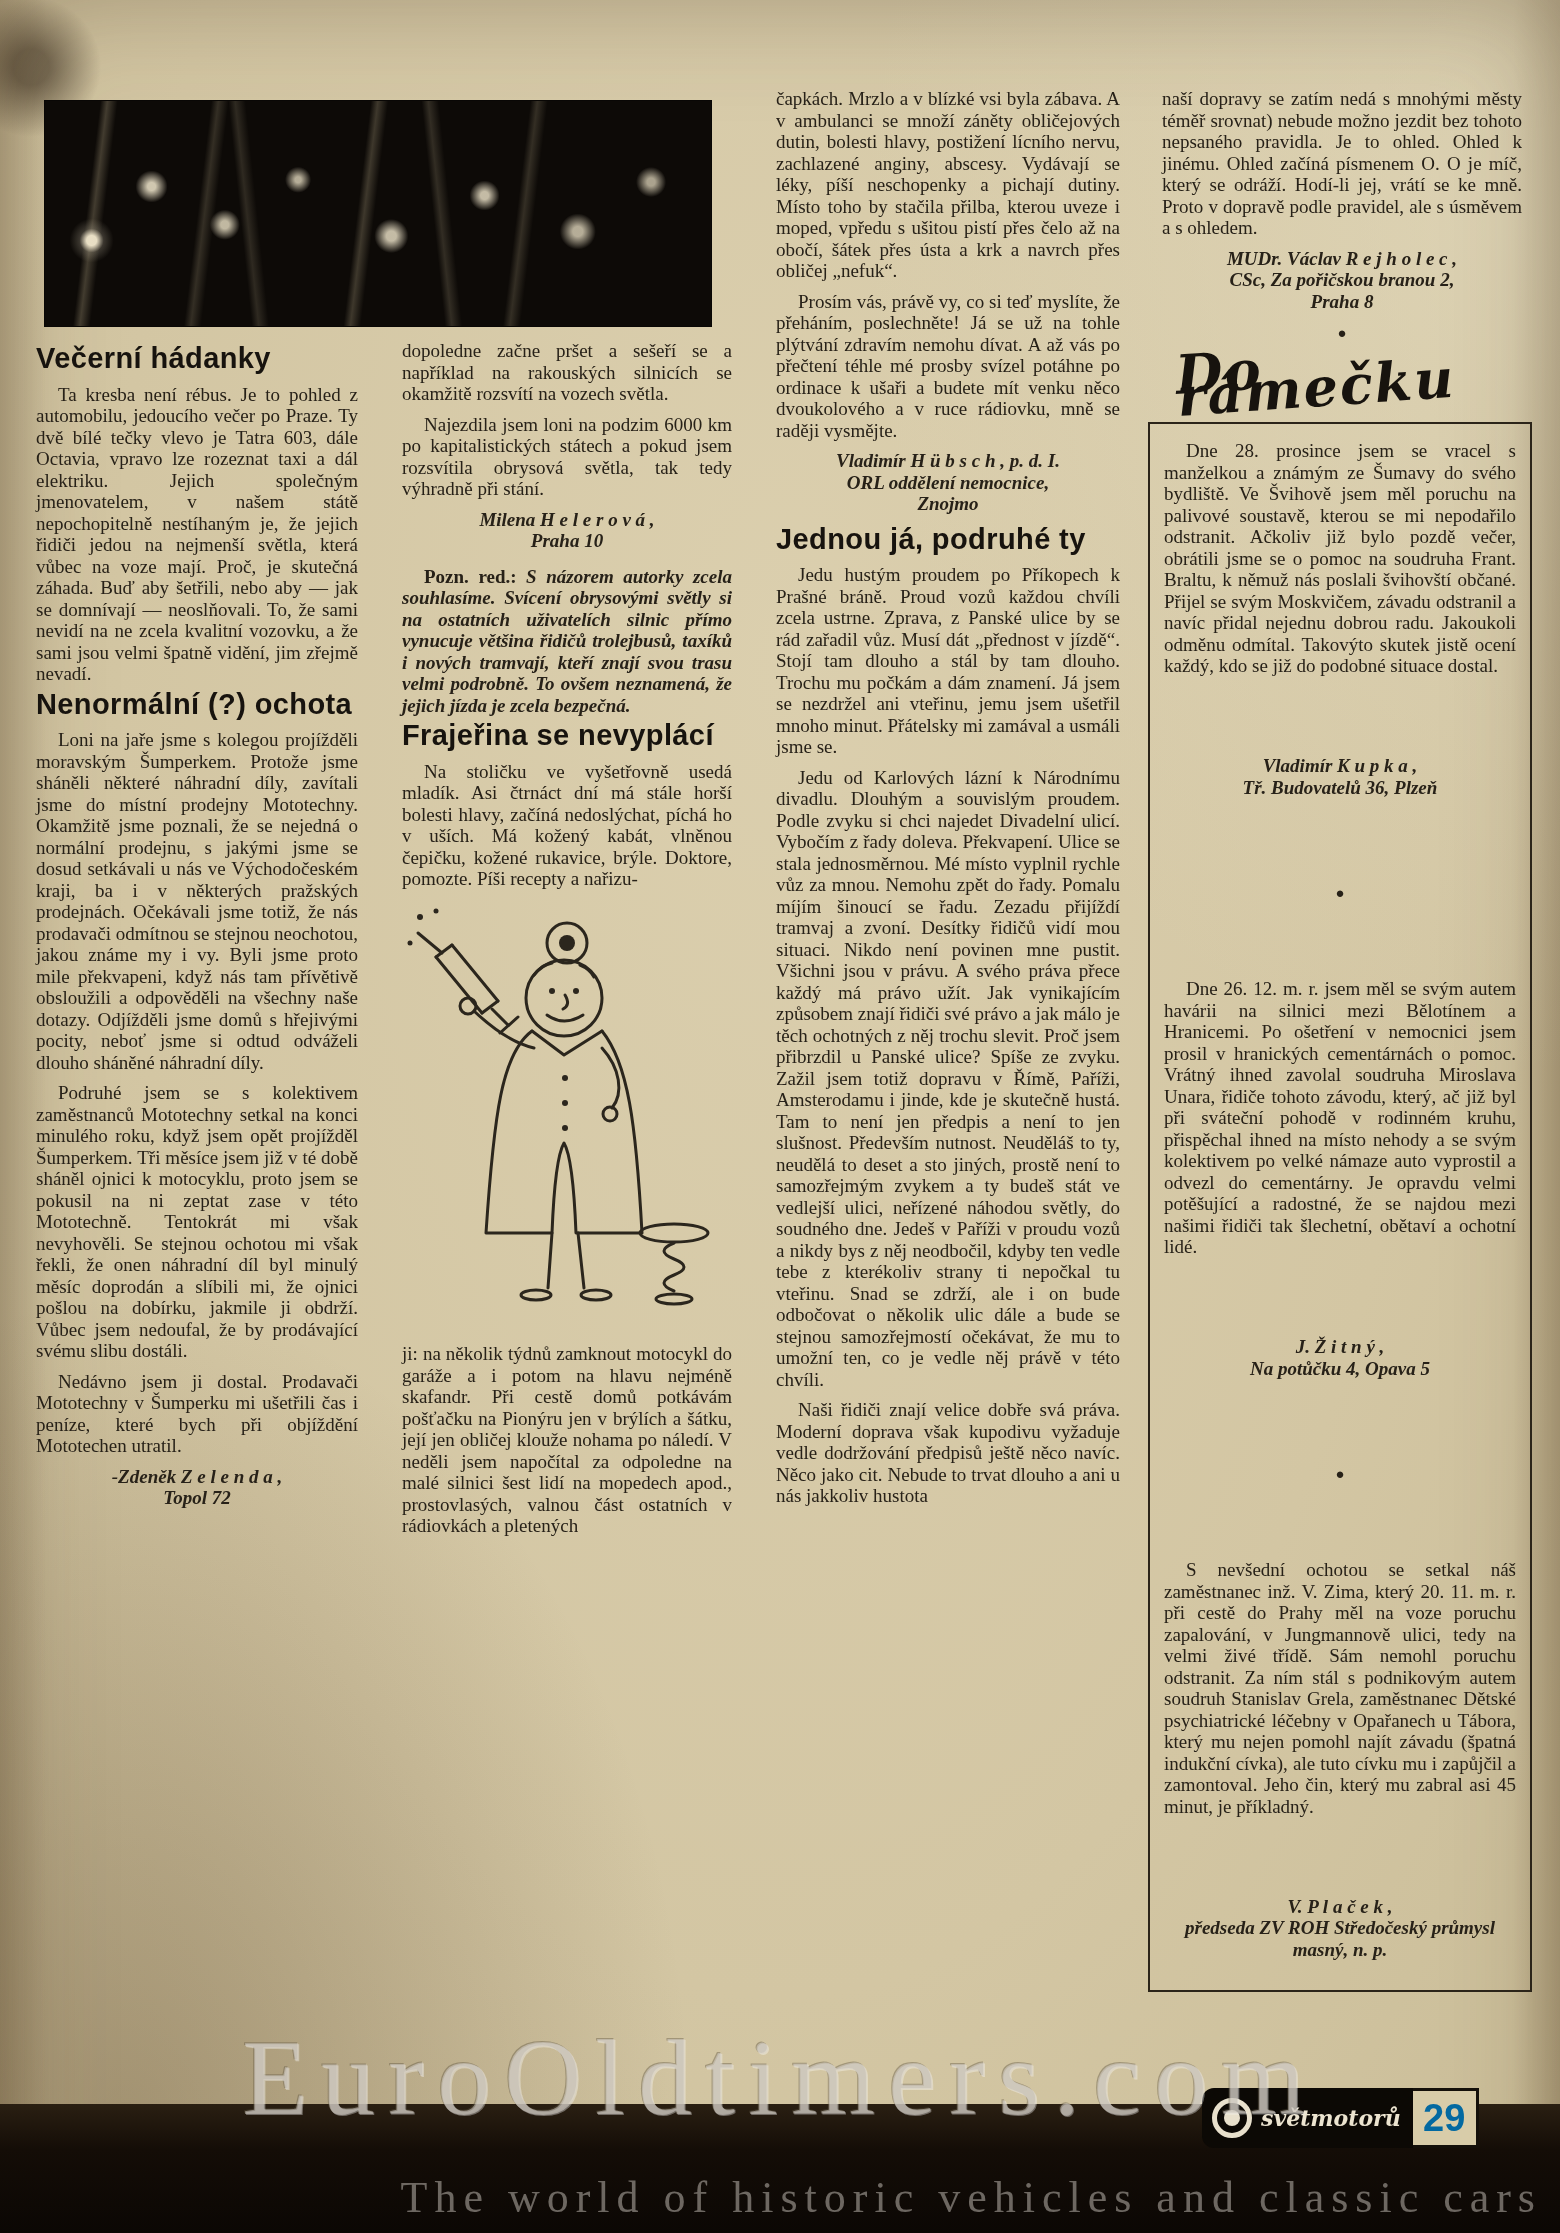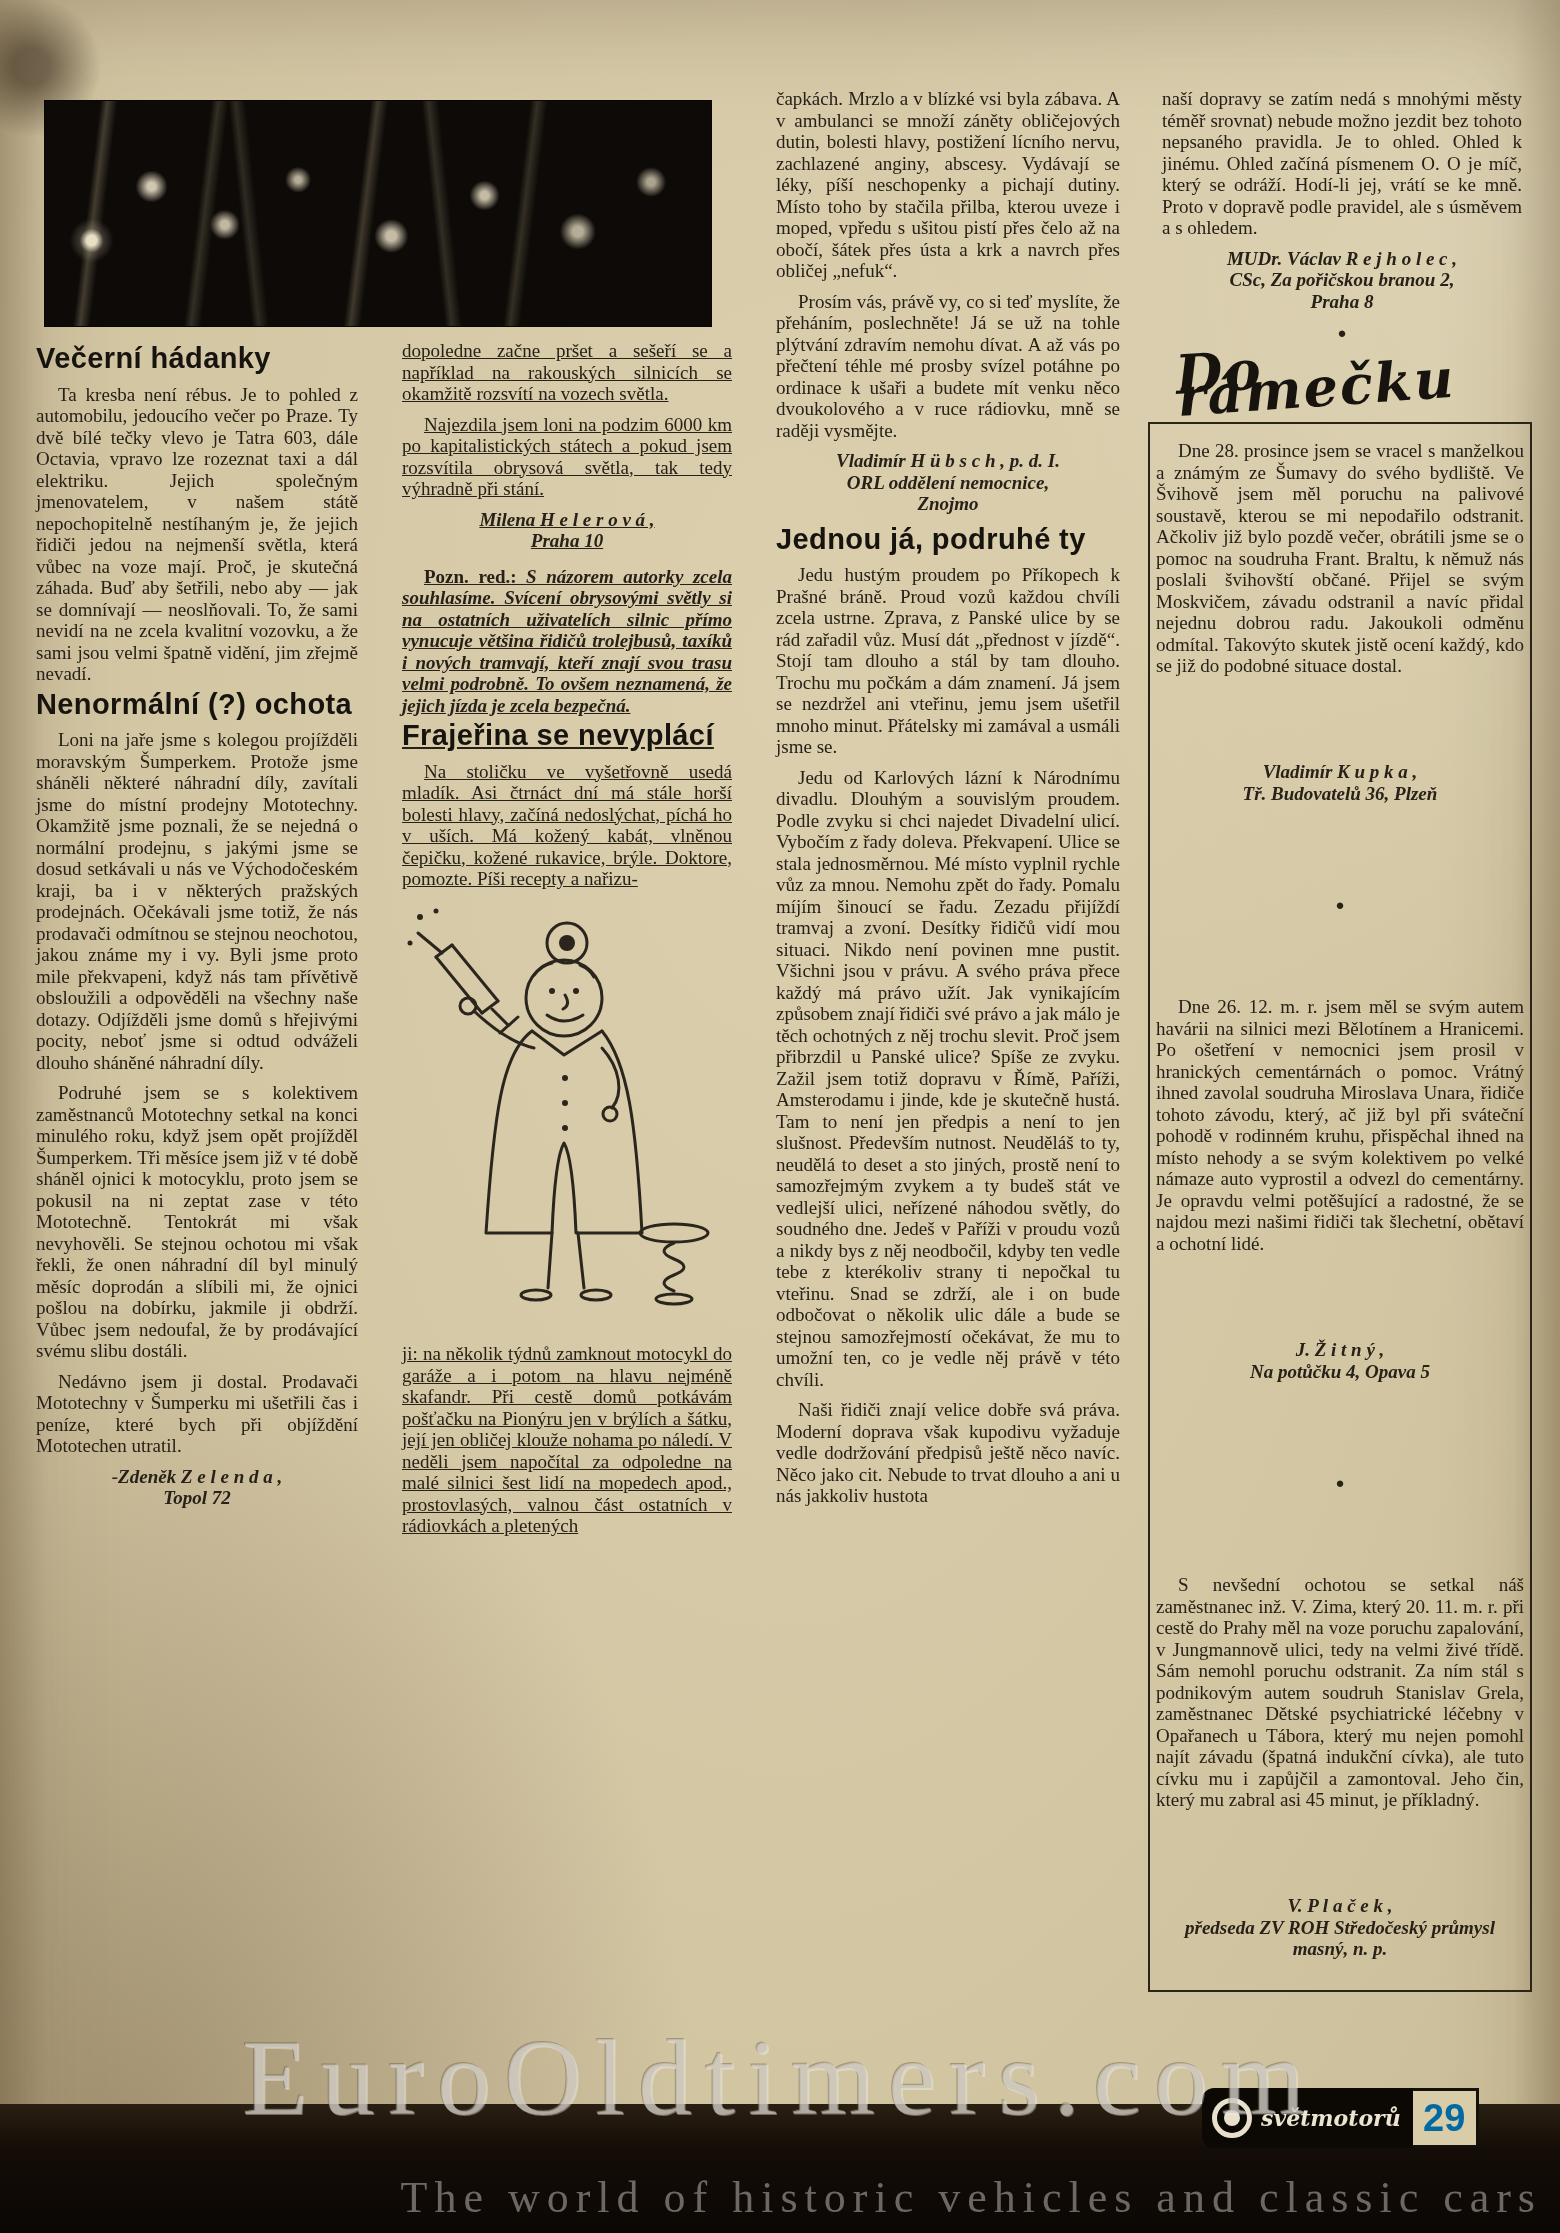--- a/index.html
+++ b/index.html
@@ -28,40 +28,40 @@
       radial-gradient(circle at 80% 58%, rgba(238,228,200,0.75) 0 5px, transparent 18px),
       radial-gradient(circle at 91% 36%, rgba(238,228,200,0.7) 0 4px, transparent 15px),
       linear-gradient(97deg, transparent 8%, rgba(190,175,140,0.3) 9%, transparent 10.5%, transparent 24%, rgba(190,175,140,0.22) 25%, transparent 26.5%, transparent 47%, rgba(190,175,140,0.28) 48%, transparent 49.5%, transparent 70%, rgba(190,175,140,0.22) 71%, transparent 72.5%),
       linear-gradient(84deg, transparent 30%, rgba(200,185,150,0.18) 31%, transparent 32.5%, transparent 58%, rgba(200,185,150,0.2) 59%, transparent 60.5%),
       #0d0a07;
   }
   .col{position:absolute;text-align:justify;font-size:19px;line-height:21.5px;}
   .col p{margin:0 0 9px;text-indent:22px;}
   .col p.noindent{text-indent:0;}
   .col1{left:36px;top:340px;width:322px;}
-  .col2{left:402px;top:340px;width:330px;text-decoration:underline;}
+  .col2{left:402px;top:340px;width:330px;}
   .col3{left:776px;top:88px;width:344px;}
   .col4{left:1148px;top:88px;width:384px;}
   .col4 .pre{padding:0 10px 0 14px;}
   h2.heading{
     font-family:"Liberation Sans",sans-serif;font-weight:700;font-size:29px;
     color:#17130e;margin:8px 0 14px;letter-spacing:0.4px;text-align:left;
   }
   .sig{font-weight:bold;font-style:italic;text-align:center;white-space:pre-line;
        margin:4px 0 14px;text-indent:0;}
   .note-wrap{font-weight:bold;font-style:italic;margin:0 0 10px;text-indent:22px;}
   .note-label{font-style:normal;}
   .bullet{text-align:center;font-size:15px;line-height:1;margin:8px 0 12px;text-indent:0;}
   .script-heading{
     font-family:"DejaVu Serif",serif;font-style:italic;font-weight:700;
     font-size:54px;letter-spacing:2px;transform:rotate(-4deg);
     margin:6px 0 26px 14px;color:#17130e;
   }
   .box{
-    border:2px solid #2b2419;padding:16px 6px;box-sizing:border-box;
+    border:2px solid #2b2419;padding:16px 14px;box-sizing:border-box;
     min-height:1570px;display:flex;flex-direction:column;justify-content:space-between;
   }
   .cartoon{width:330px;height:430px;margin:4px 0 6px;}
   .band{position:absolute;left:0;top:2104px;width:1560px;height:129px;z-index:3;
         background:linear-gradient(180deg,#2a1f12 0%,#140d07 35%,#0b0704 100%);}
   .logo-bar{position:absolute;left:1202px;top:2088px;display:flex;align-items:stretch;z-index:5;}
   .logo-black{background:#0c0905;border-radius:12px 0 0 12px;display:flex;align-items:center;
               gap:9px;padding:6px 12px 6px 10px;height:60px;box-sizing:border-box;}
   .logo-o{width:40px;height:40px;border-radius:50%;border:5px solid #e8e0cc;
           position:relative;box-sizing:border-box;flex:0 0 auto;}

